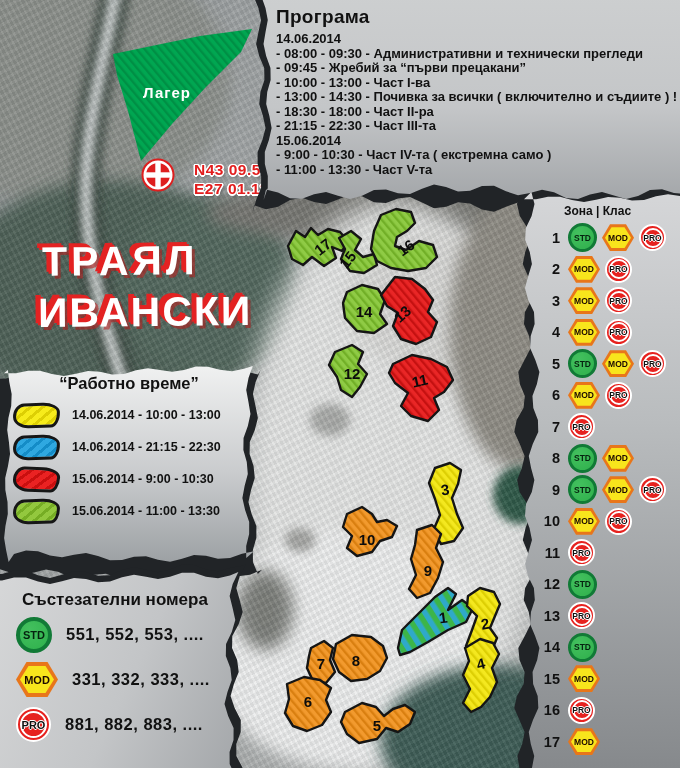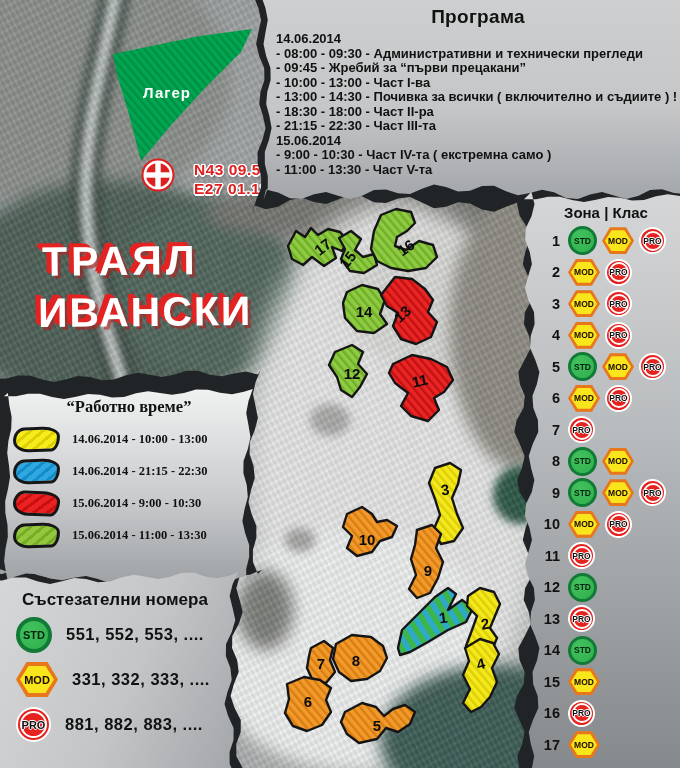--- a/index.html
+++ b/index.html
@@ -42,46 +42,46 @@
   
   .backing{ background:#212427; z-index:3; }
   .face{ z-index:4; }
   #prog-back{ left:252px; top:-6px; width:434px; height:218px; }
   #prog-face{ left:260px; top:-6px; width:426px; height:206px; padding:12px 6px 0 16px;
               background:linear-gradient(180deg,#cdcfd0 0%,#c4c6c8 55%,#a3a6a9 100%); }
   #zc-back{ left:514px; top:184px; width:166px; height:584px; }
   #zc-face{ left:524px; top:192px; width:156px; height:576px;
             background:linear-gradient(180deg,#d5d6d8 0%,#b9bcbe 40%,#86898c 100%); }
   #wt-back{ left:-6px; top:370px; width:268px; height:212px; }
-  #wt-face{ left:4px; top:389px; width:250px; height:196px;
-            background:linear-gradient(180deg,#f0f1f1 0%,#c9cbcd 55%,#9da1a4 100%);font-family:Liberation Serif, serif; }
+  #wt-face{ left:4px; top:366px; width:250px; height:196px;
+            background:linear-gradient(180deg,#f0f1f1 0%,#c9cbcd 55%,#9da1a4 100%); }
   #bl-back{ left:-10px; top:564px; width:258px; height:214px; }
   #bl-face{ left:-10px; top:572px; width:250px; height:206px; padding-left:10px;
             background:linear-gradient(115deg,#d7d8d9 0%,#c3c5c7 55%,#a2a5a8 100%); }
 
   
-  .prog-title{ font-size:19px; text-align:center; margin-bottom:4px; letter-spacing:.3px; }
+  .prog-title{ font-size:19px; text-align:left; margin-bottom:4px; letter-spacing:.3px; }
   .prog-line{ font-size:13px; line-height:14.5px; white-space:nowrap; }
 
   
   .wt-title{ font-size:16.5px; text-align:center; margin-top:8px; }
   .wt-rows{ margin-top:6px; }
   .wt-row{ display:flex; align-items:center; height:32px; }
   .wt-swatch{ width:47px; height:25px; margin-left:9px; border:3px solid #161616; flex:none;
               border-radius:12px 18px 10px 16px / 14px 10px 16px 12px; }
   .wt-label{ margin-left:12px; font-size:12.5px; white-space:nowrap; }
 
   
   .num-title{ font-size:17px; margin:18px 0 0 22px; white-space:nowrap; }
   .num-rows{ position:absolute; left:10px; top:40px; right:0; }
   .num-row{ display:flex; align-items:center; height:45px; padding-left:16px; }
   .num-text{ margin-left:14px; font-size:16.5px; letter-spacing:.5px; white-space:nowrap; }
 
   
-  .zc-header{ font-size:15px; margin:12px 0 4px 40px; white-space:nowrap; }
+  .zc-header{ font-size:12px; margin:12px 0 4px 40px; white-space:nowrap; }
   .zc-row{ display:flex; align-items:center; height:31.5px; padding-left:8px; }
   .zc-num{ width:28px; text-align:right; font-size:14.5px; margin-right:8px; flex:none; }
   .zc-badges{ display:flex; align-items:center; gap:5px; }
 
   
   .badge{ display:inline-flex; align-items:center; justify-content:center;
           font-weight:bold; flex:none; position:relative; }
   .b-std{ width:29px; height:29px; border-radius:50%; font-size:8.5px; }
   .b-pro{ width:27px; height:27px; border-radius:50%; font-size:8.5px; }
   .b-pro::after{ content:""; position:absolute; inset:1.5px; border-radius:50%;

